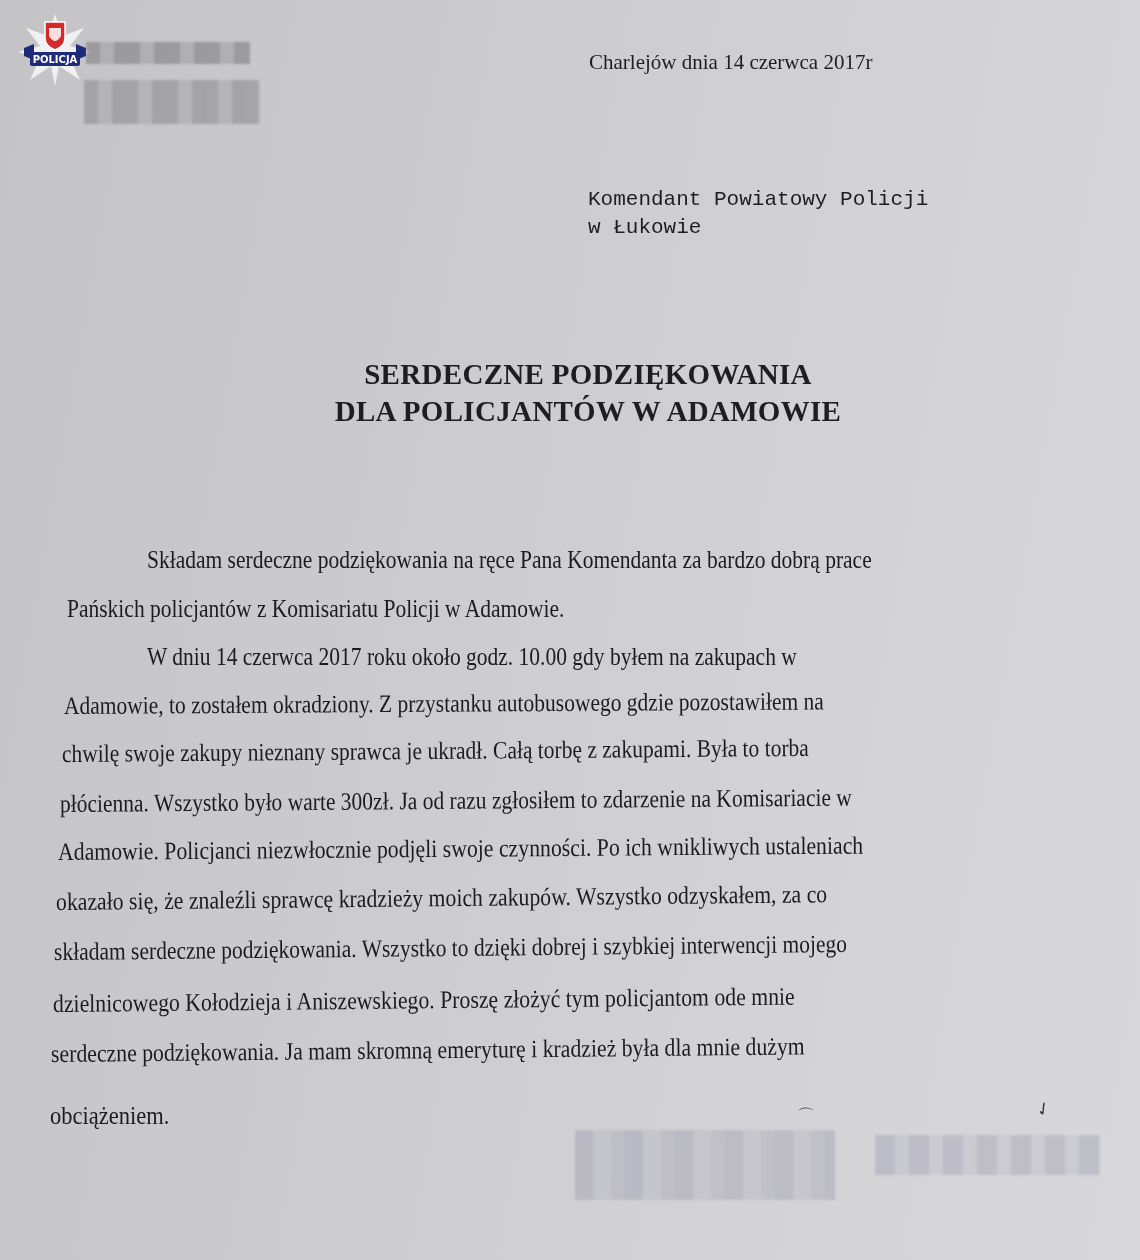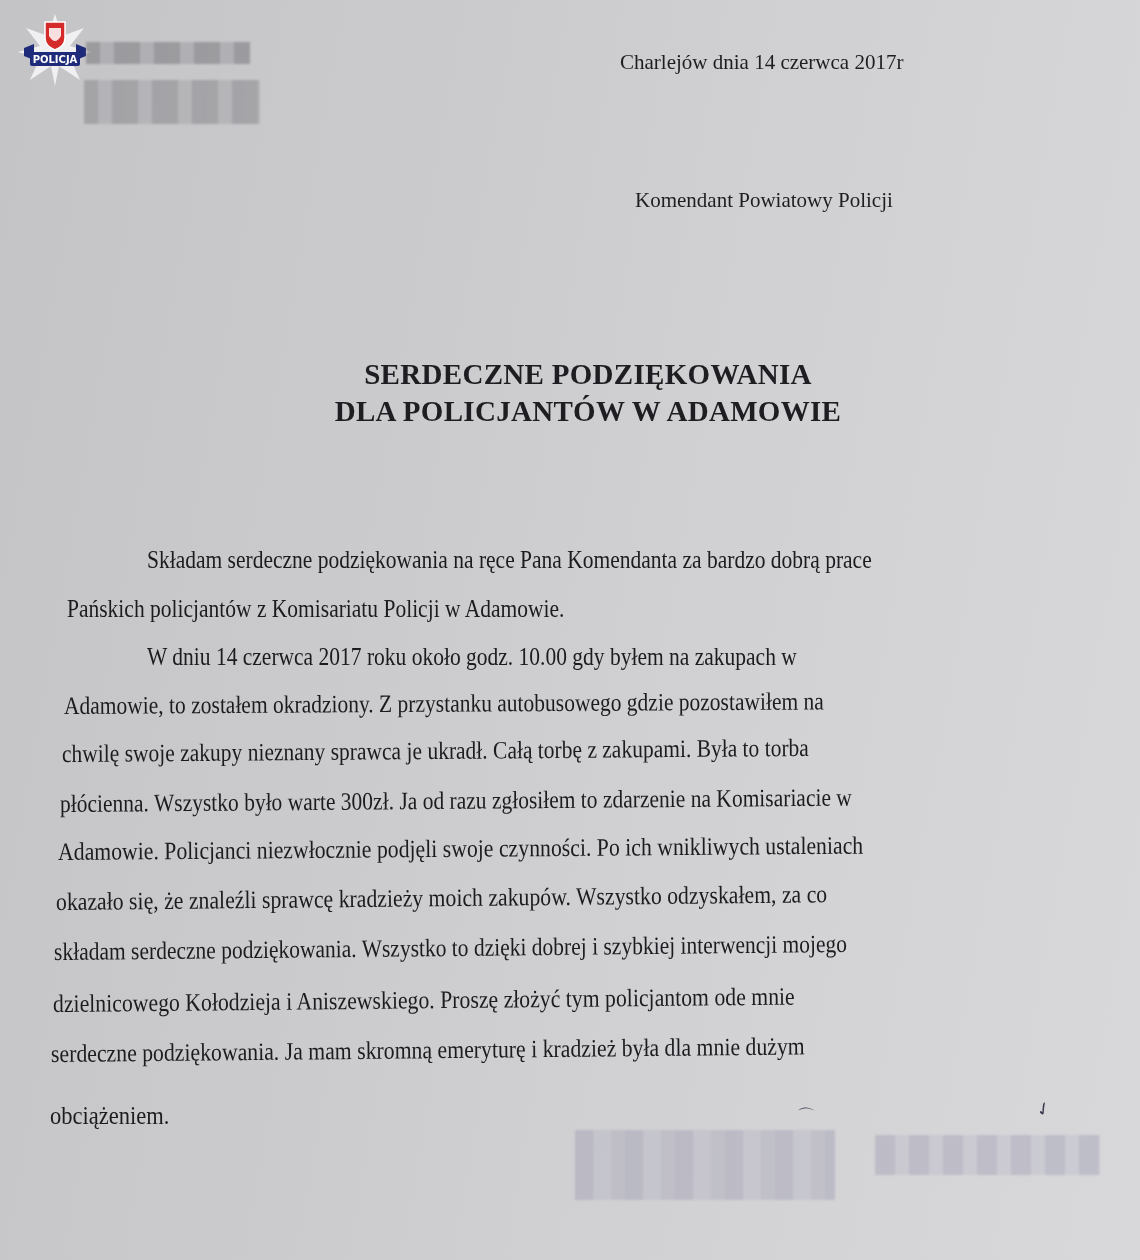--- a/index.html
+++ b/index.html
@@ -34,29 +34,30 @@
     }
     .redact-header-1 { left: 86px; top: 42px; width: 164px; height: 22px; }
     .redact-header-2 { left: 84px; top: 80px; width: 176px; height: 44px; opacity: 0.8; }
     .redact-sig-1 { left: 575px; top: 1130px; width: 260px; height: 70px; opacity: 0.55;
       background: repeating-linear-gradient(90deg, rgba(140,138,165,0.6) 0 18px, rgba(165,163,185,0.5) 18px 36px, rgba(150,148,170,0.55) 36px 50px); }
     .redact-sig-2 { left: 875px; top: 1135px; width: 225px; height: 40px; opacity: 0.55;
       background: repeating-linear-gradient(90deg, rgba(140,138,165,0.6) 0 20px, rgba(170,168,190,0.45) 20px 34px); }
 
     .date-line {
       position: absolute;
-      left: 620px; top: 50px;
+      left: 589px; top: 50px;
       font-size: 21px;
       white-space: nowrap;
     }
     .addressee {
       position: absolute;
-      left: 635px; top: 186px;
+      left: 588px; top: 186px;
       font-size: 21px;
       line-height: 28px;
+      font-family: Liberation Mono, monospace;
     }
     .addressee div { white-space: nowrap; }
 
     .title {
       position: absolute;
       left: 0; top: 356px;
       width: 1176px;
       text-align: center;
       font-weight: bold;
       font-size: 29px;
@@ -104,20 +105,21 @@
     </svg>
   </div>
 
   <div class="redacted redact-header-1"></div>
   <div class="redacted redact-header-2"></div>
 
   <div class="date-line">Charlejów dnia 14 czerwca 2017r</div>
 
   <div class="addressee">
     <div>Komendant Powiatowy Policji</div>
+    <div>w Łukowie</div>
   </div>
 
   <div class="title">
     <div>SERDECZNE PODZIĘKOWANIA</div>
     <div>DLA POLICJANTÓW W ADAMOWIE</div>
   </div>
 
   <div class="body-text">
     <div class="line" style="left:147px; top:546px; transform:scaleX(0.86);">Składam serdeczne podziękowania na ręce Pana Komendanta za bardzo dobrą prace</div>
     <div class="line" style="left:67px; top:595px; transform:scaleX(0.86);">Pańskich policjantów z Komisariatu Policji w Adamowie.</div>

